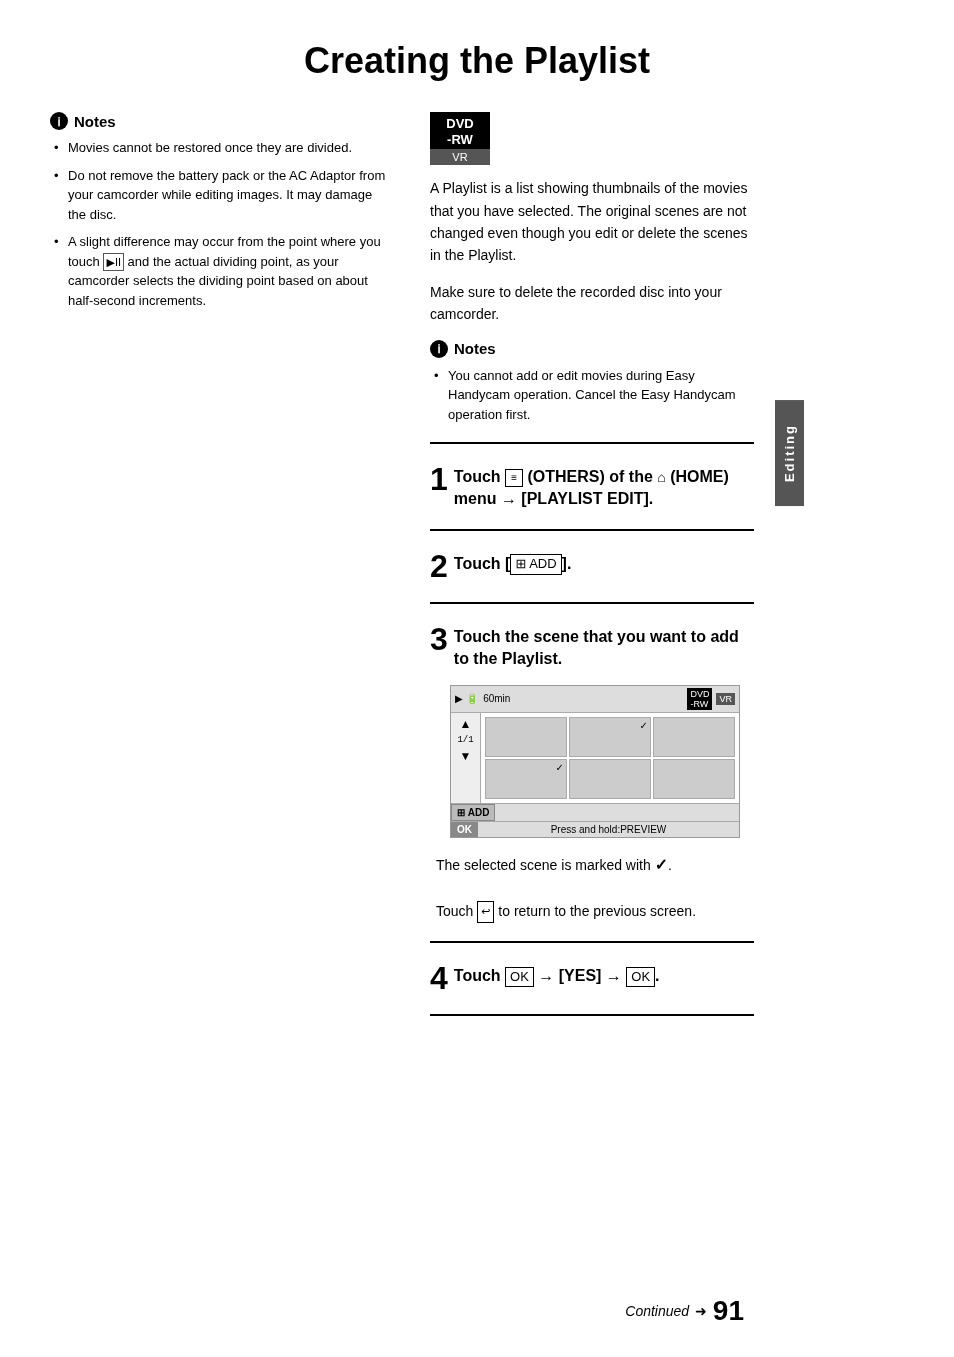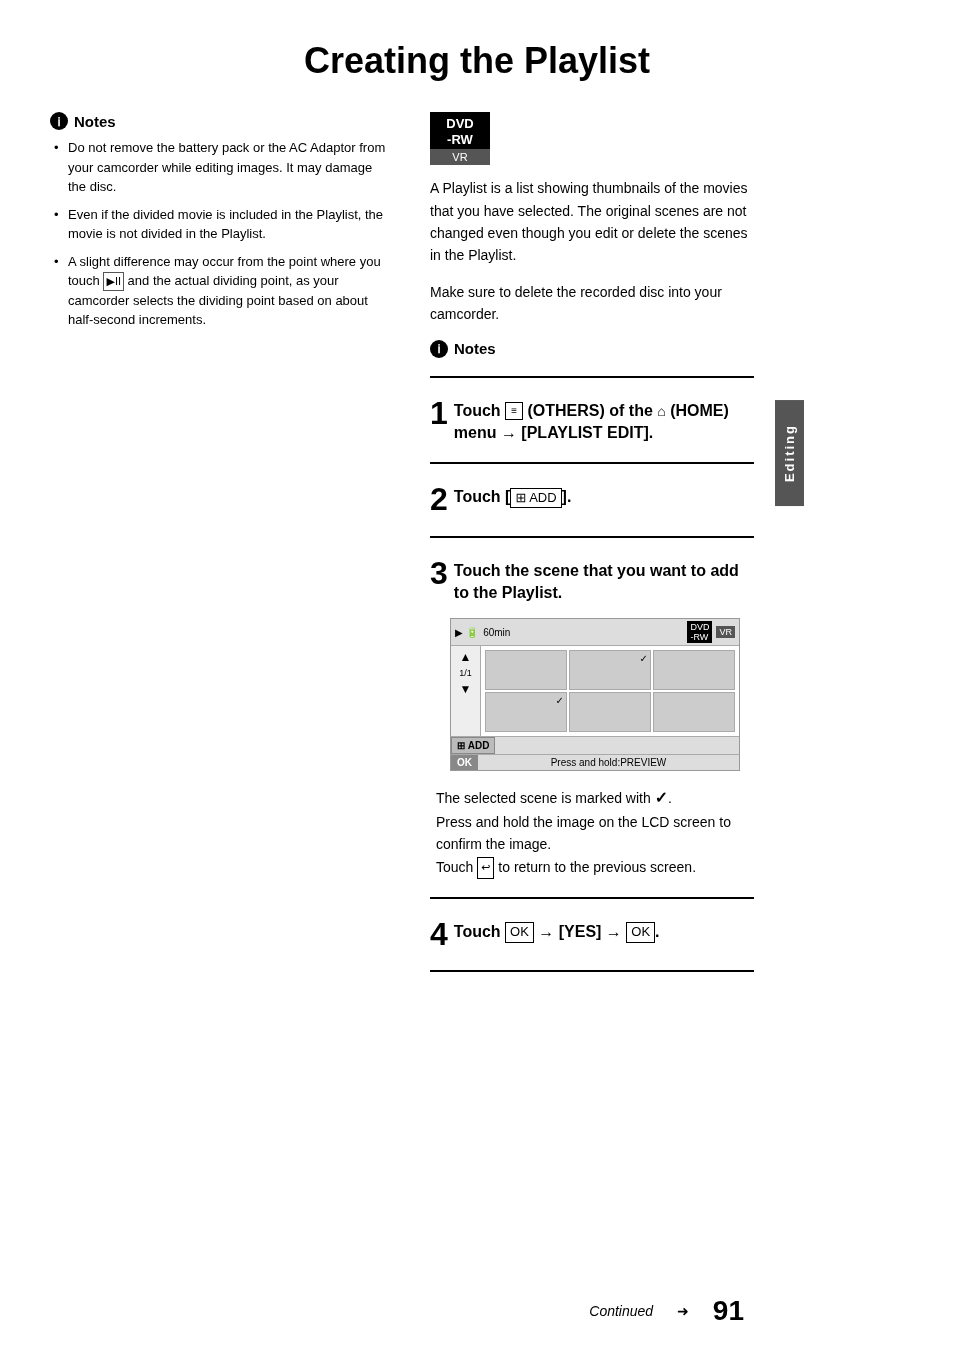--- a/index.html
+++ b/index.html
@@ -275,21 +275,21 @@
       letter-spacing: 2px;
     }
 
     
     .page-footer {
       position: absolute;
       bottom: 30px;
       right: 60px;
       display: flex;
       align-items: center;
-      gap: 24px;
+      gap: 6px;
     }
 
     .continued-text {
       font-style: italic;
       font-size: 14px;
     }
 
     .arrow-right {
       font-size: 14px;
     }
@@ -379,22 +379,22 @@
   <div class="two-col-layout">
 
     <div class="left-col">
 
       <div class="notes-section">
         <div class="notes-heading">
           <span class="notes-icon">ℹ</span>
           <span>Notes</span>
         </div>
         <ul class="notes-list">
+          <li>Movies cannot be restored once they are divided.</li>
           <li>Do not remove the battery pack or the AC Adaptor from your camcorder while editing images. It may damage the disc.</li>
-          <li>Even if the divided movie is included in the Playlist, the movie is not divided in the Playlist.</li>
           <li>A slight difference may occur from the point where you touch <span class="pause-icon-box">▶II</span> and the actual dividing point, as your camcorder selects the dividing point based on about half-second increments.</li>
         </ul>
       </div>
     </div>
 
     <div class="right-col">
 
       <div class="dvd-badge">
         <div class="dvd-badge-box">
           <div>DVD</div>
@@ -404,20 +404,23 @@
       </div>
 
       <p class="intro-text">A Playlist is a list showing thumbnails of the movies that you have selected. The original scenes are not changed even though you edit or delete the scenes in the Playlist.</p>
       <p class="intro-text">Make sure to delete the recorded disc into your camcorder.</p>
 
       <div class="notes-section">
         <div class="notes-heading">
           <span class="notes-icon">ℹ</span>
           <span>Notes</span>
         </div>
+        <ul class="notes-list">
+          <li>You cannot add or edit movies during Easy Handycam operation. Cancel the Easy Handycam operation first.</li>
+        </ul>
       </div>
 
       <hr class="divider">
 
       <div class="step">
         <div class="step-header">
           <span class="step-num-big">1</span>
           <div class="step-description">
             Touch <span class="menu-icon">≡</span> (OTHERS) of the <span class="home-icon">⌂</span> (HOME) menu → [PLAYLIST EDIT].
           </div>
@@ -451,21 +454,21 @@
               <span>60min</span>
             </div>
             <div class="screen-toolbar-right">
               <span style="font-size:9px;background:#000;color:#fff;padding:1px 3px;">DVD<br>-RW</span>
               <span style="font-size:9px;background:#555;color:#fff;padding:1px 3px;">VR</span>
             </div>
           </div>
           <div class="screen-body">
             <div class="screen-sidebar">
               <span>▲</span>
-              <span style="font-size:9px;">1/1</span>
+              <span style="font-size:9px;font-family:Liberation Mono, monospace;">1/1</span>
               <span>▼</span>
             </div>
             <div class="screen-content">
               <div class="screen-thumb"></div>
               <div class="screen-thumb">
                 <span class="check">✓</span>
               </div>
               <div class="screen-thumb"></div>
               <div class="screen-thumb">
                 <span class="check">✓</span>
@@ -482,21 +485,21 @@
           <div class="screen-bottom">
             <div class="screen-preview-bar">
               <span class="screen-ok-btn">OK</span>
               <span class="screen-preview-text">Press and hold:PREVIEW</span>
             </div>
           </div>
         </div>
 
         <div class="step-body-text">
           <span>The selected scene is marked with </span><span class="checkmark">✓</span><span>.</span><br>
-          <span>Press and hold the image on the LCD screen to confirm the image.</span><br>
+          <br>
           <span>Touch </span><span class="return-icon">↩</span><span> to return to the previous screen.</span>
         </div>
       </div>
 
       <hr class="divider">
 
       <div class="step">
         <div class="step-header">
           <span class="step-num-big">4</span>
           <div class="step-description">

